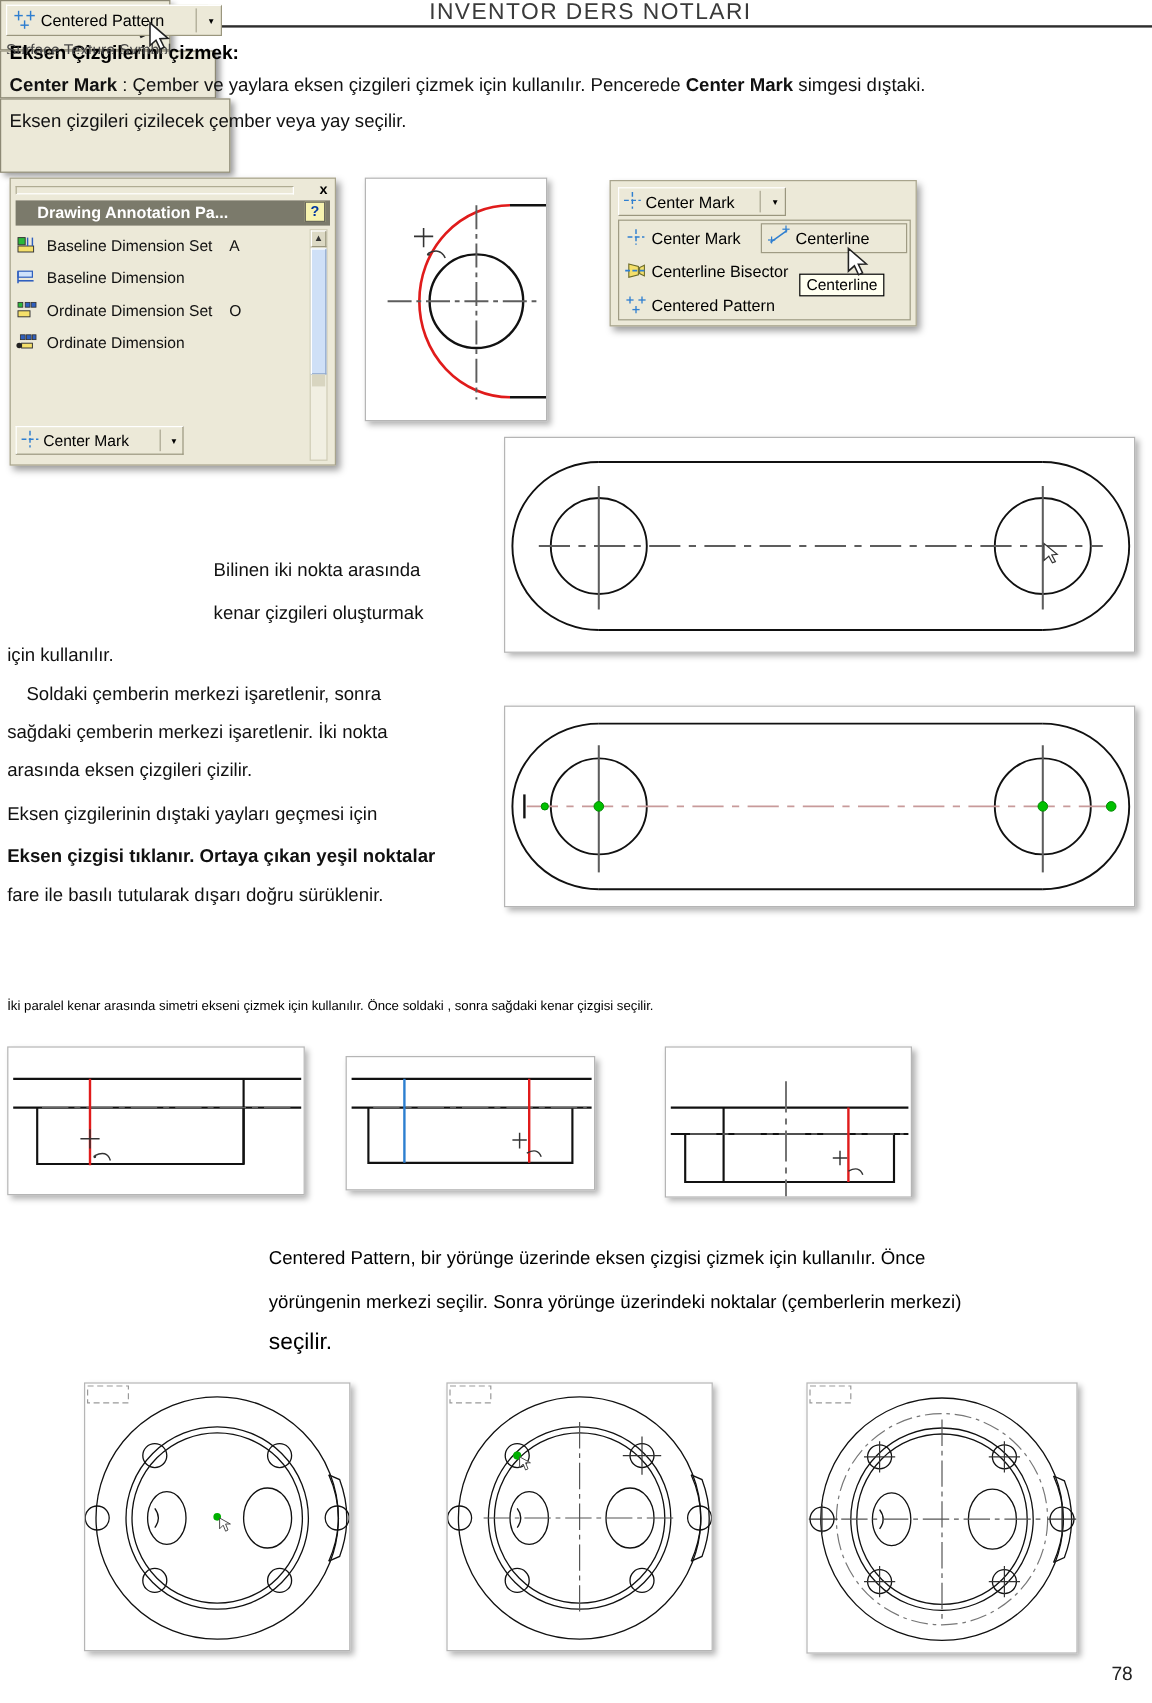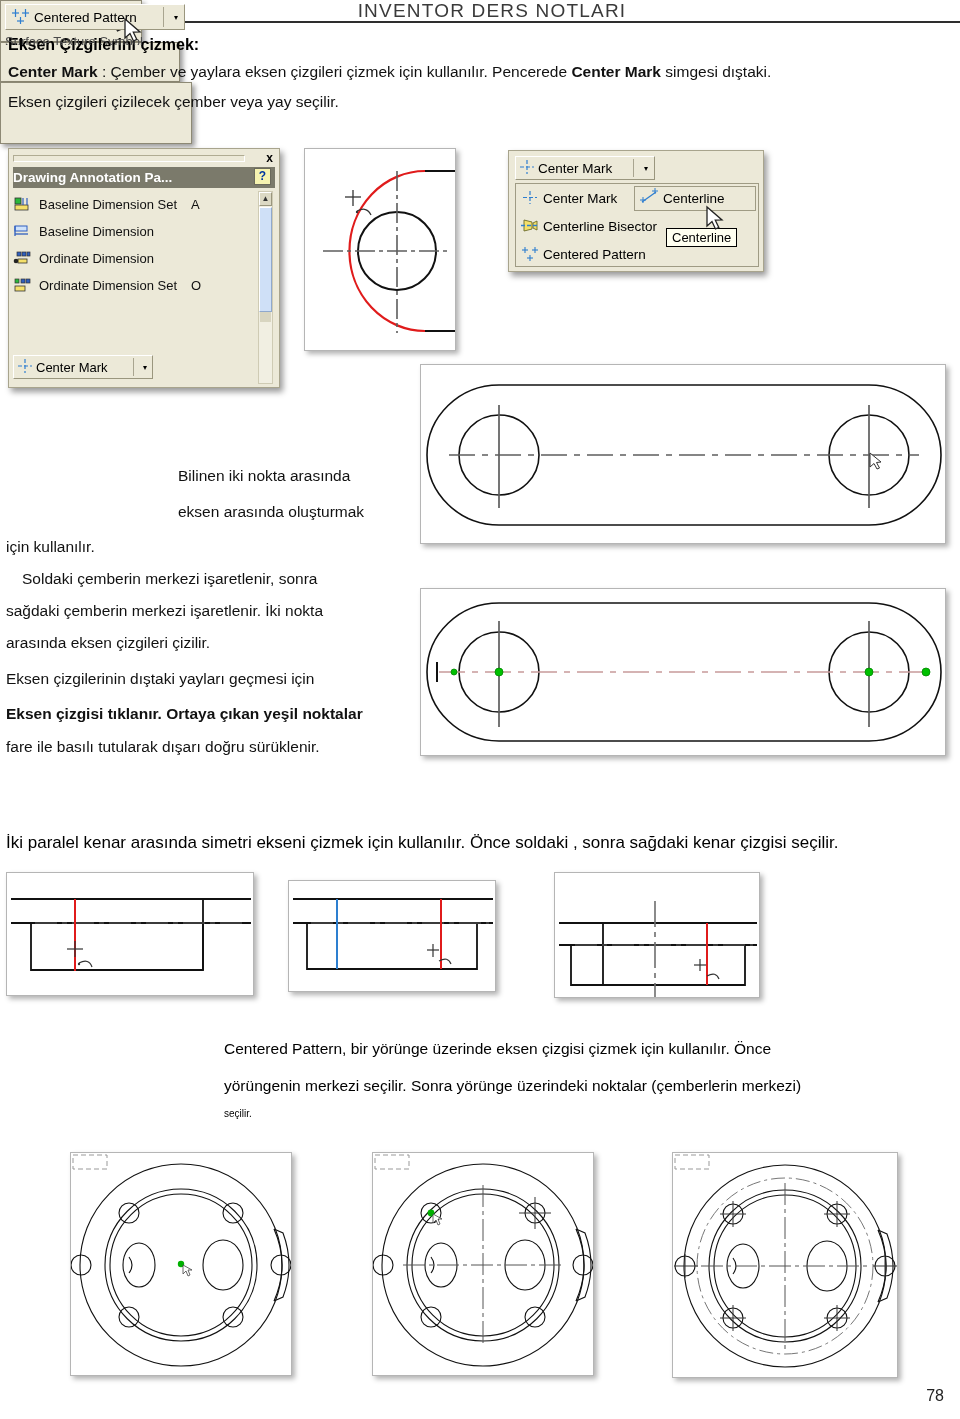--- a/index.html
+++ b/index.html
@@ -78,21 +78,21 @@
     position: absolute; top: 0px; right: 2px;
     font-size: 12px; font-weight: bold; color:#000; line-height:12px;
   }
   #annotation-panel .titlebar {
     position: absolute; top: 18px; left: 4px; width: 262px; height: 21px;
     background: #7b7a6b;
     display: flex; align-items: center;
   }
   #annotation-panel .titlebar .t-label {
     color: #fff; font-weight: bold; font-size: 13.5px;
-    padding-left: 0; flex: 1; white-space: nowrap; overflow: hidden;
+    padding-left: 18px; flex: 1; white-space: nowrap; overflow: hidden;
   }
   #annotation-panel .titlebar .t-caret {
     color:#fff; font-size: 10px; padding-right: 8px;
   }
   #annotation-panel .help-btn {
     position:absolute; top:19px; right:8px; width:17px; height:17px;
     background:#f6f3b0; border:1px solid #6b6a5c; color:#0036a0;
     font-size:12px; font-weight:bold; text-align:center; line-height:15px;
   }
   #annotation-panel .list {
@@ -241,25 +241,25 @@
   #p-bilinen1 { top:467px; left:178px; }
   #p-bilinen2 { top:503px; left:178px; }
   #p-icin     { top:538px; left:6px; }
   #p-sol1     { top:570px; left:22px;text-align:right; }
   #p-sol2     { top:602px; left:6px; }
   #p-sol3     { top:634px; left:6px; }
   #p-eks1     { top:670px; left:6px; }
   #p-eks2     { top:705px; left:6px;font-weight:bold; }
   #p-eks3     { top:738px; left:6px; }
 
-  #p-bisector-desc { position:absolute; top:833px; left:6px; font-size:17px; }
+  #p-bisector-desc { position:absolute; top:833px; left:6px; font-size:11px; }
 
   #p-pattern1 { position:absolute; top:1040px; left:224px; font-size:15.5px; }
   #p-pattern2 { position:absolute; top:1077px; left:224px; font-size:15.5px; }
-  #p-pattern3 { position:absolute; top:1108px; left:224px; font-size:10px; }
+  #p-pattern3 { position:absolute; top:1108px; left:224px; font-size:19px; }
 
   #page-number {
     position:absolute; right:16px; bottom:14px;
     font-size:16px; color:#222;
   }
 
   svg { overflow: visible; }
 </style>
 </head>
 <body>
@@ -308,47 +308,47 @@
     <div class="row">
       <span class="ico">
         <svg width="20" height="17" viewBox="0 0 20 17">
           <rect x="2" y="3" width="12" height="5" fill="#cfe2fb" stroke="#2f5fbf" stroke-width="1"></rect>
           <line x1="2" y1="11" x2="15" y2="11" stroke="#2f5fbf" stroke-width="1.3"></line>
           <line x1="2" y1="3" x2="2" y2="13" stroke="#2f5fbf" stroke-width="1.3"></line>
         </svg>
       </span>
       <span class="lbl">Baseline Dimension</span>
       <span class="key"></span>
+    </div>
+
+    <div class="row">
+      <span class="ico">
+        <svg width="20" height="17" viewBox="0 0 20 17">
+          <rect x="2" y="2" width="4" height="4" fill="#2bb83a" stroke="#333" stroke-width=".7"></rect>
+          <rect x="8" y="2" width="4" height="4" fill="#2f5fbf" stroke="#333" stroke-width=".7"></rect>
+          <rect x="13" y="2" width="4" height="4" fill="#2f5fbf" stroke="#333" stroke-width=".7"></rect>
+          <rect x="2" y="9" width="10" height="5" fill="#f5e06a" stroke="#333" stroke-width=".8"></rect>
+        </svg>
+      </span>
+      <span class="lbl">Ordinate Dimension Set</span>
+      <span class="key">O</span>
     </div>
 
     <div class="row">
       <span class="ico">
         <svg width="20" height="17" viewBox="0 0 20 17">
           <rect x="4" y="2" width="4" height="4" fill="#2f5fbf" stroke="#333" stroke-width=".7"></rect>
           <rect x="9" y="2" width="4" height="4" fill="#2f5fbf" stroke="#333" stroke-width=".7"></rect>
           <rect x="14" y="2" width="3" height="4" fill="#2f5fbf" stroke="#333" stroke-width=".7"></rect>
           <rect x="5" y="9" width="9" height="4" fill="#f5e06a" stroke="#333" stroke-width=".8"></rect>
           <circle cx="3" cy="11" r="2.3" fill="#222"></circle>
         </svg>
       </span>
       <span class="lbl">Ordinate Dimension</span>
       <span class="key"></span>
-    </div>
-
-    <div class="row">
-      <span class="ico">
-        <svg width="20" height="17" viewBox="0 0 20 17">
-          <rect x="2" y="2" width="4" height="4" fill="#2bb83a" stroke="#333" stroke-width=".7"></rect>
-          <rect x="8" y="2" width="4" height="4" fill="#2f5fbf" stroke="#333" stroke-width=".7"></rect>
-          <rect x="13" y="2" width="4" height="4" fill="#2f5fbf" stroke="#333" stroke-width=".7"></rect>
-          <rect x="2" y="9" width="10" height="5" fill="#f5e06a" stroke="#333" stroke-width=".8"></rect>
-        </svg>
-      </span>
-      <span class="lbl">Ordinate Dimension Set</span>
-      <span class="key">O</span>
     </div>
 
 
   </div>
 
   <div class="sb">
     <div class="sb-up">▲</div>
     <div class="sb-thumb"></div>
     <div class="sb-grip"></div>
   </div>
@@ -459,21 +459,21 @@
       <line x1="40" y1="48" x2="56" y2="48"></line>
       <line x1="48" y1="41" x2="48" y2="57"></line>
     </g>
 
     <path d="M52 62 q10 -5 14 4" fill="none" stroke="#333" stroke-width="1.3"></path>
     <circle cx="52" cy="63" r="1.2" fill="#333"></circle>
   </svg>
 </div>
 
 <div class="para" id="p-bilinen1">Bilinen iki nokta arasında</div>
-<div class="para" id="p-bilinen2">eksen arasında oluşturmak</div>
+<div class="para" id="p-bilinen2">kenar çizgileri oluşturmak</div>
 <div class="para" id="p-icin">için kullanılır.</div>
 <div class="para" id="p-sol1">Soldaki çemberin merkezi işaretlenir, sonra</div>
 <div class="para" id="p-sol2">sağdaki çemberin merkezi işaretlenir. İki nokta</div>
 <div class="para" id="p-sol3">arasında eksen çizgileri çizilir.</div>
 <div class="para" id="p-eks1">Eksen çizgilerinin dıştaki yayları geçmesi için</div>
 <div class="para" id="p-eks2">Eksen çizgisi tıklanır. Ortaya çıkan yeşil noktalar</div>
 <div class="para" id="p-eks3">fare ile basılı tutularak dışarı doğru sürüklenir.</div>
 
 <div id="centerline-button">
   <div class="inner">

